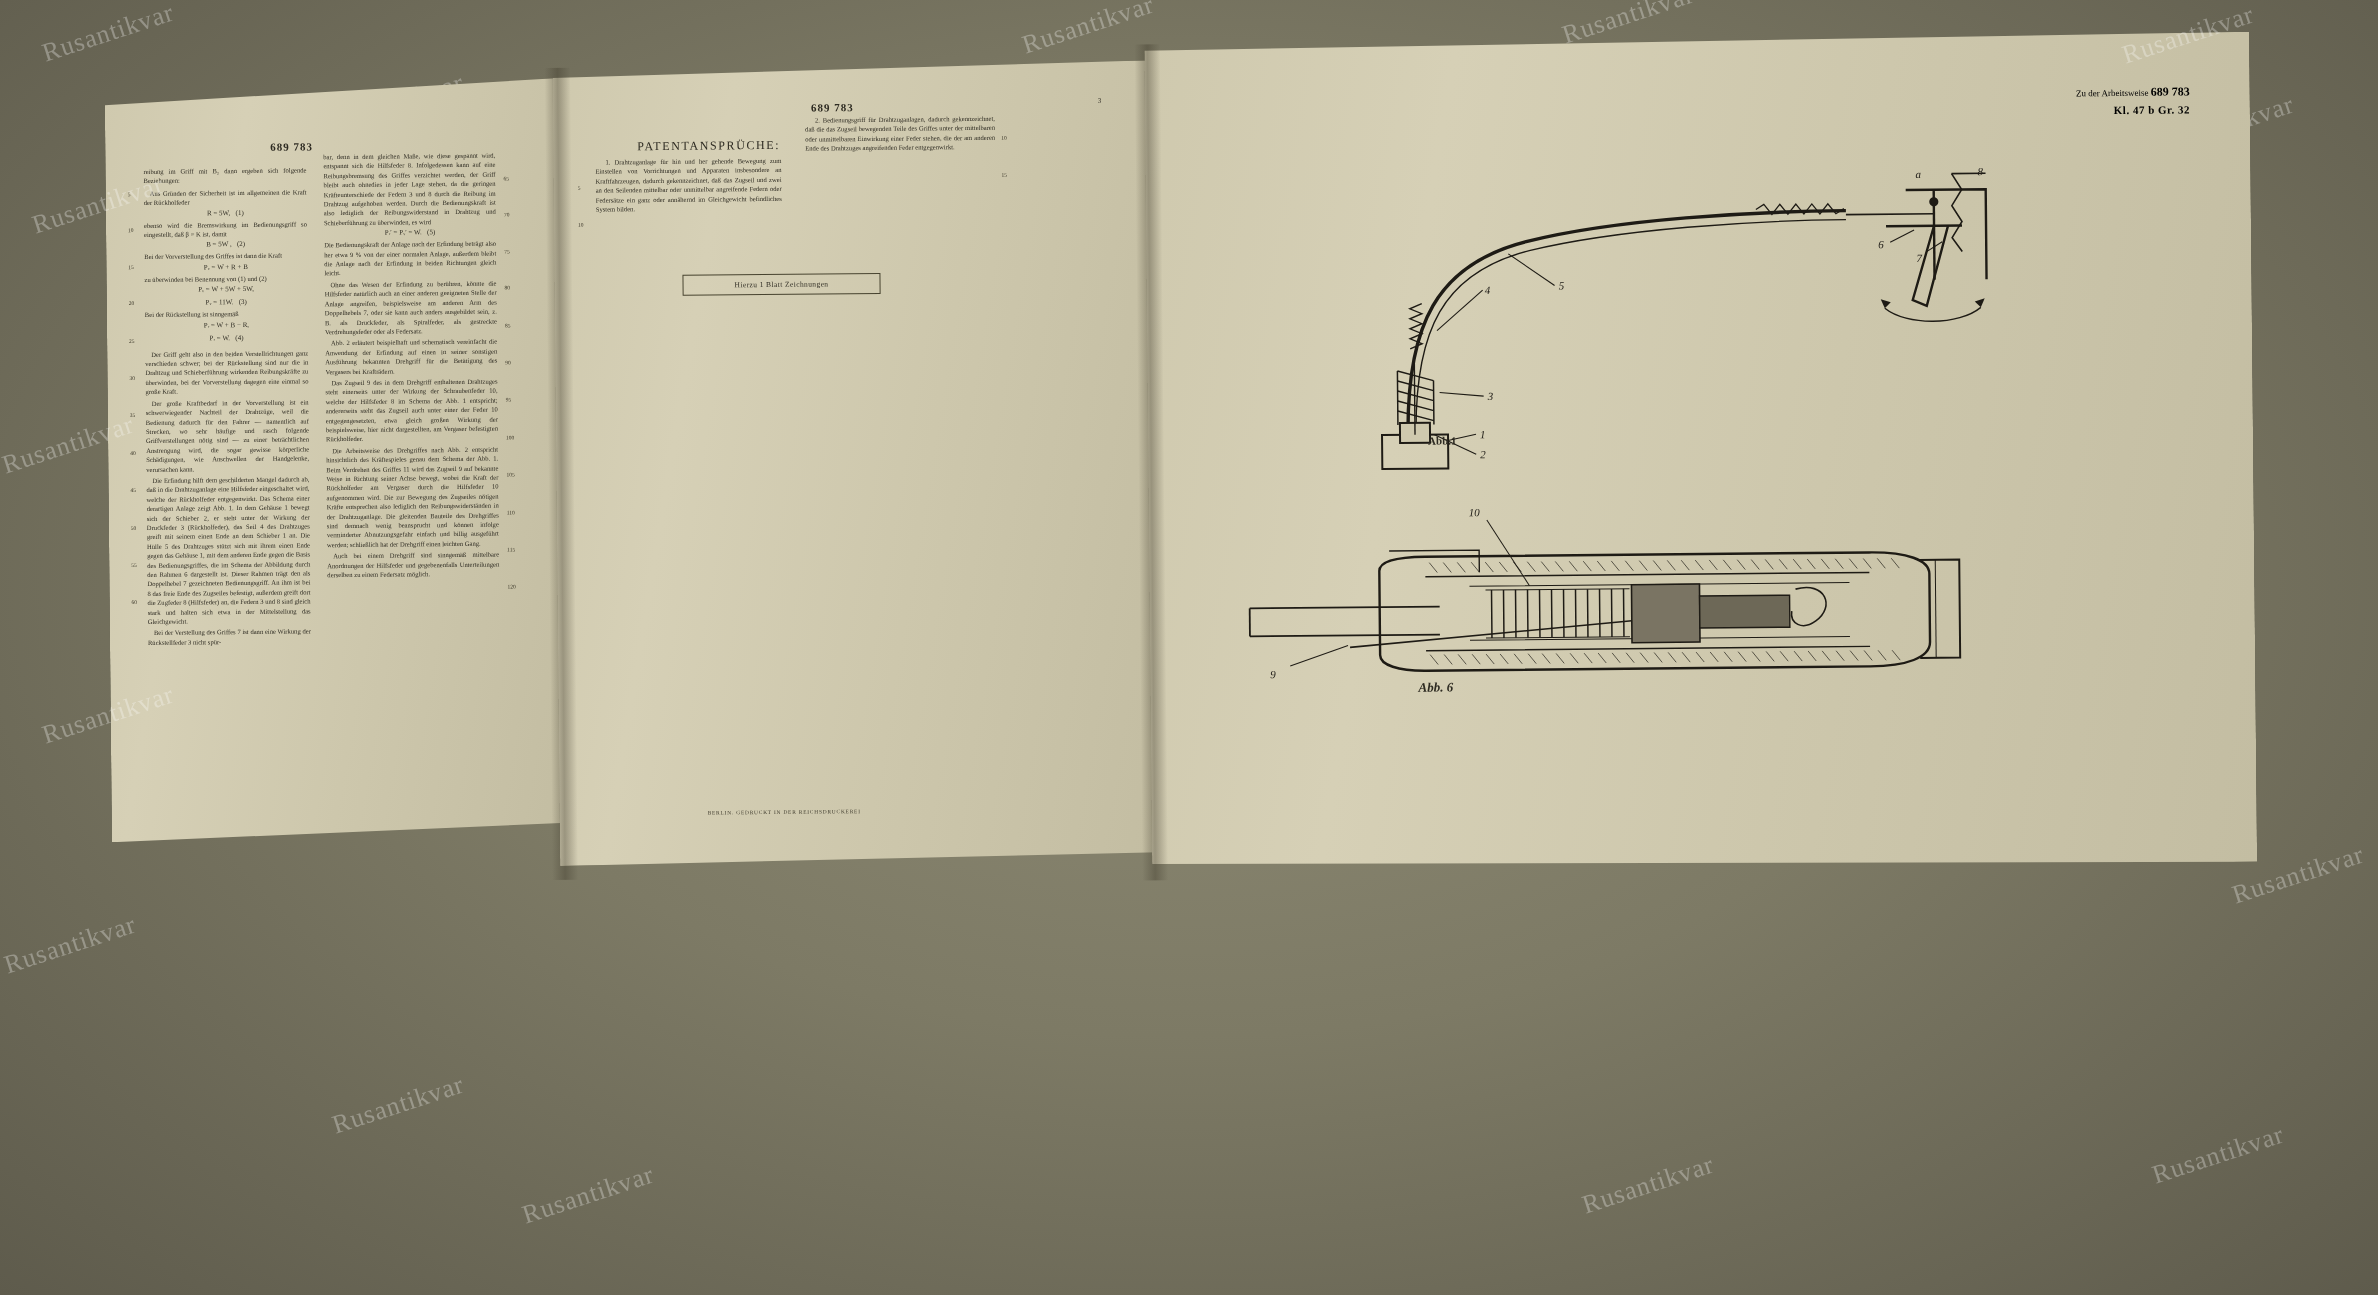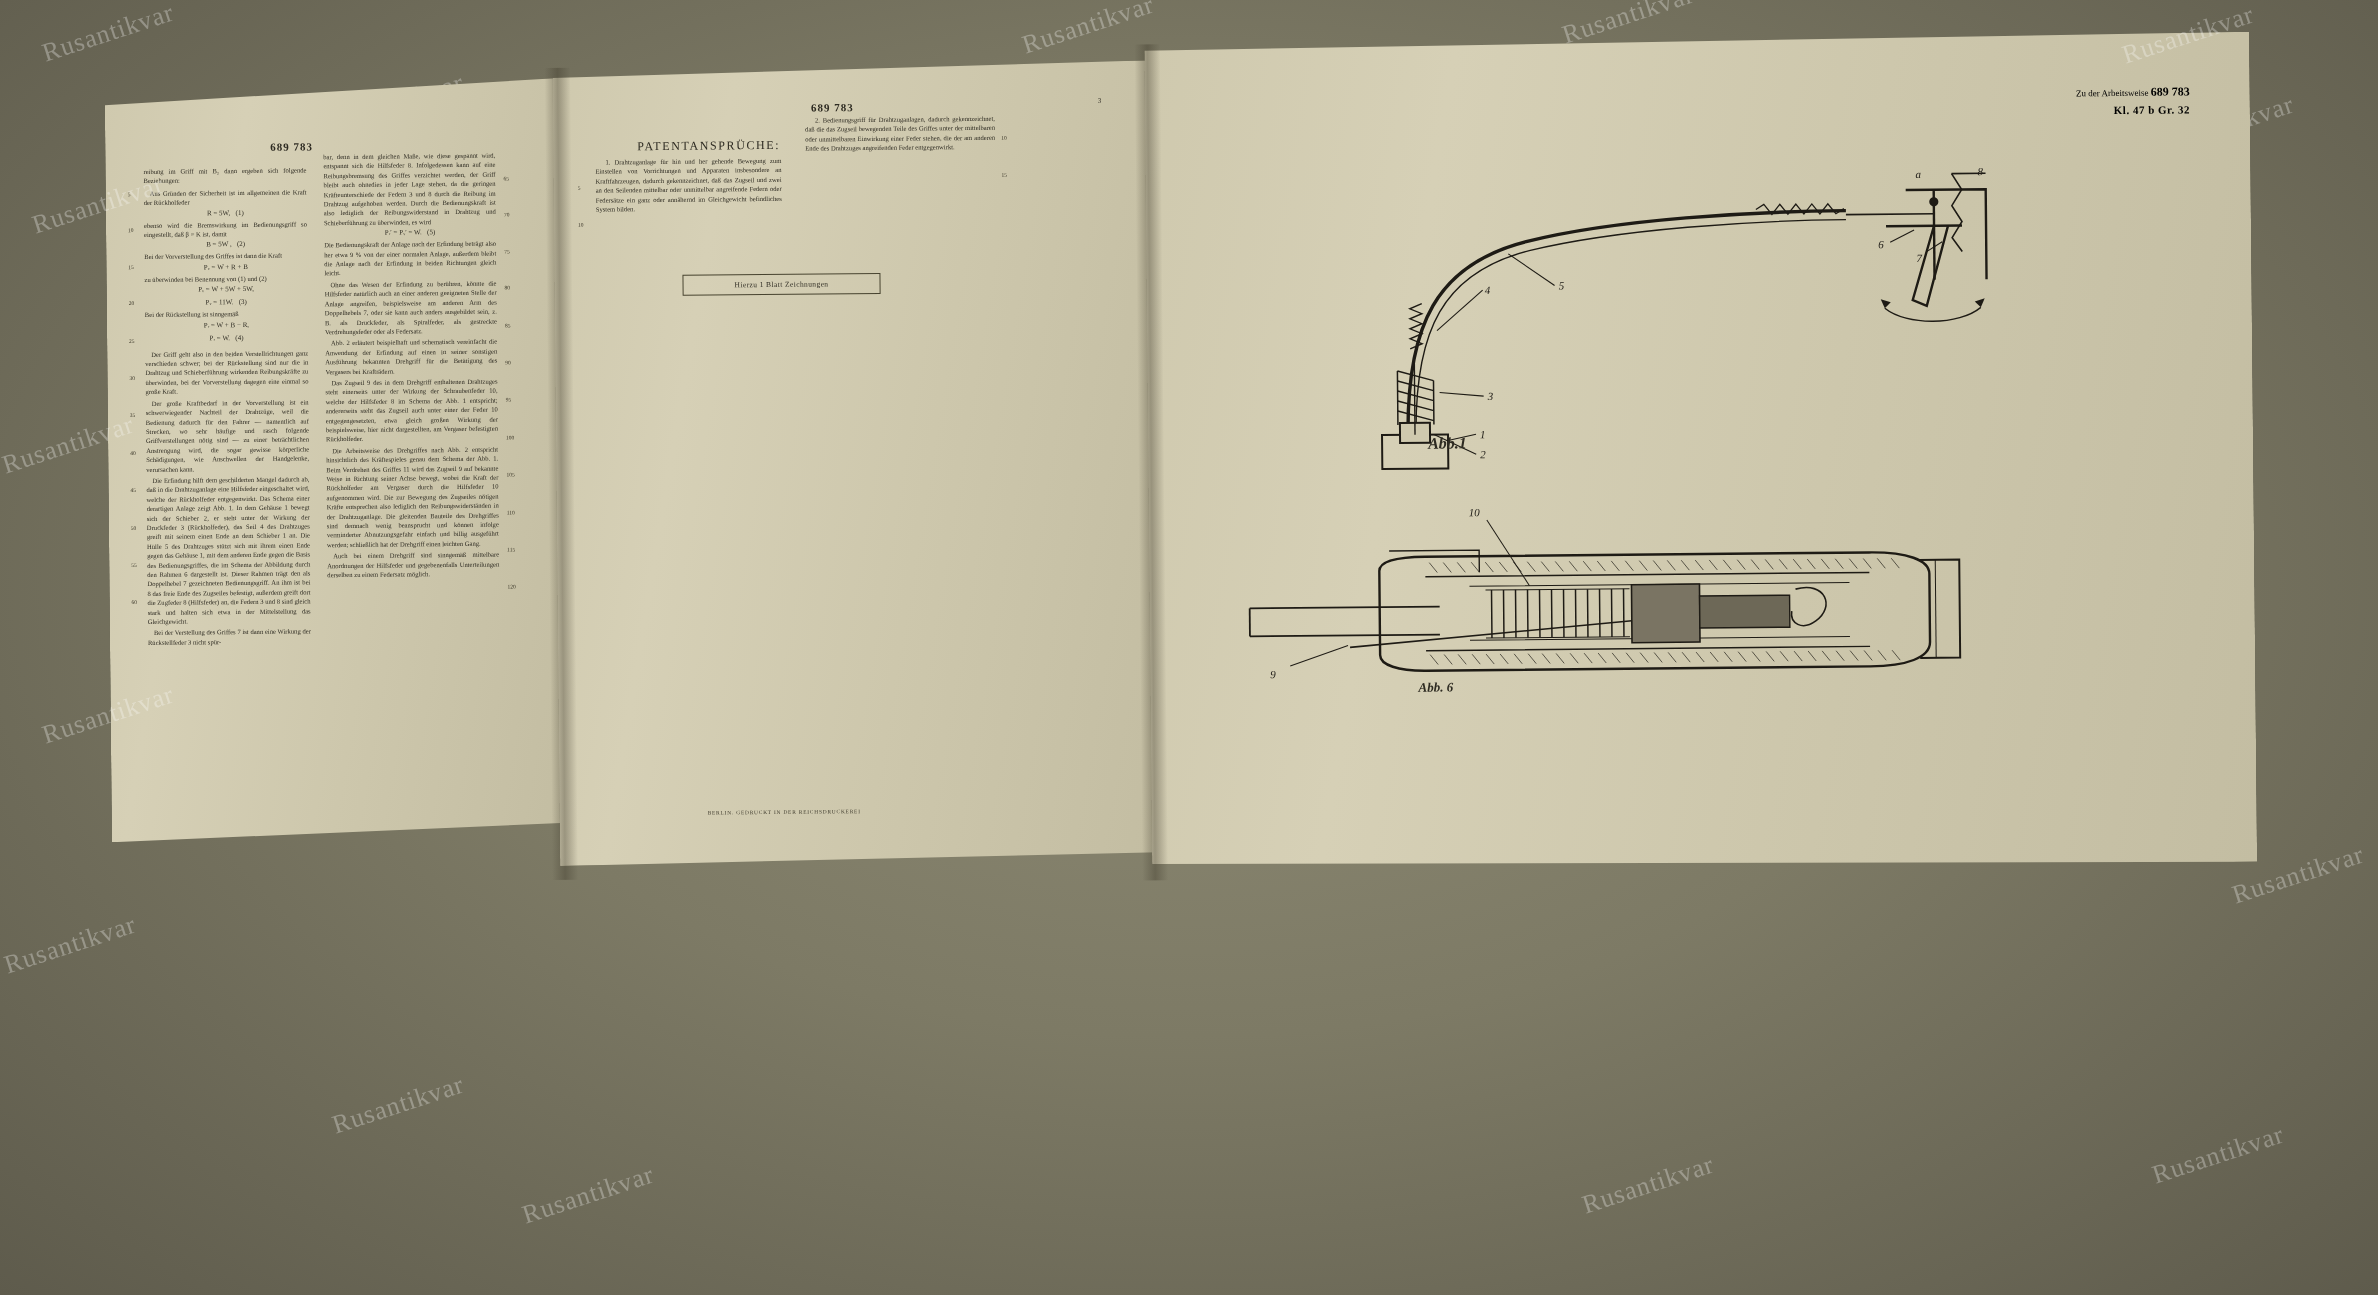--- a/index.html
+++ b/index.html
@@ -67,21 +67,21 @@
     padding:5px 0;text-align:center;font-size:7.5px;letter-spacing:.4px;}
   #mp-foot{position:absolute;left:148px;top:745px;font-size:5.4px;letter-spacing:.8px;color:#3e3a2c;}
   .lnM1{left:24px;top:118px;}
   .lnM2{left:448px;top:72px;}
 
   
   #rp-head{position:absolute;right:60px;top:52px;text-align:right;}
   #rp-head .l1{font-size:9px;}
   #rp-head .l1 b{font-size:12px;}
   #rp-head .l2{font-size:11px;font-weight:bold;margin-top:4px;letter-spacing:.5px;}
-  #rp-fig1cap{position:absolute;left:280px;top:395px;font-size:16px;font-style:italic;font-weight:bold;}
+  #rp-fig1cap{position:absolute;left:280px;top:395px;font-size:11px;font-weight:bold;}
   #rp-fig2cap{position:absolute;left:268px;top:640px;font-size:13px;font-style:italic;font-weight:bold;}
 
   .svgfig{position:absolute;}
   .lbl{font-family:"Liberation Serif",serif;font-size:11px;font-style:italic;fill:#23201a;}
 </style>
 </head>
 <body>
 
 <div id="stage">
 

